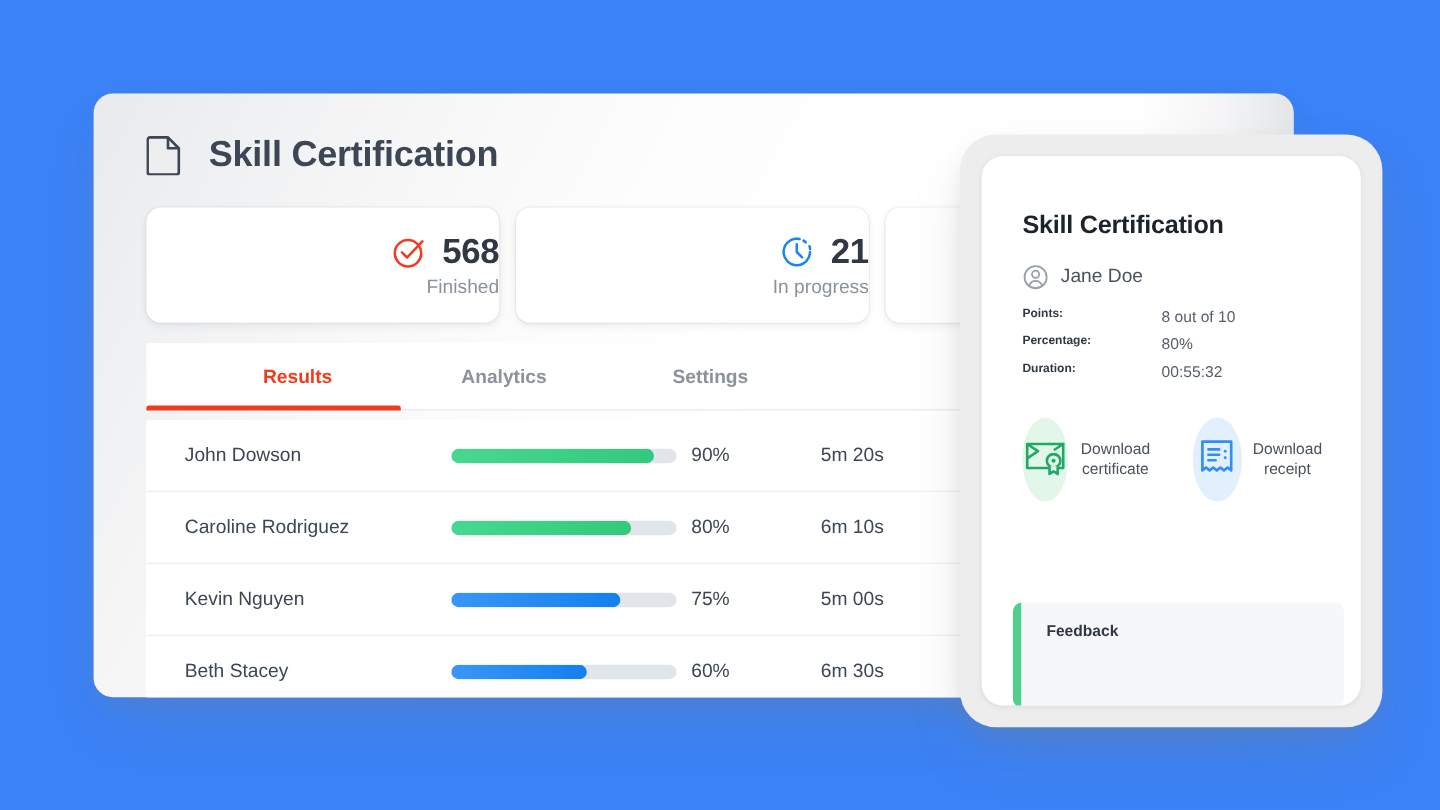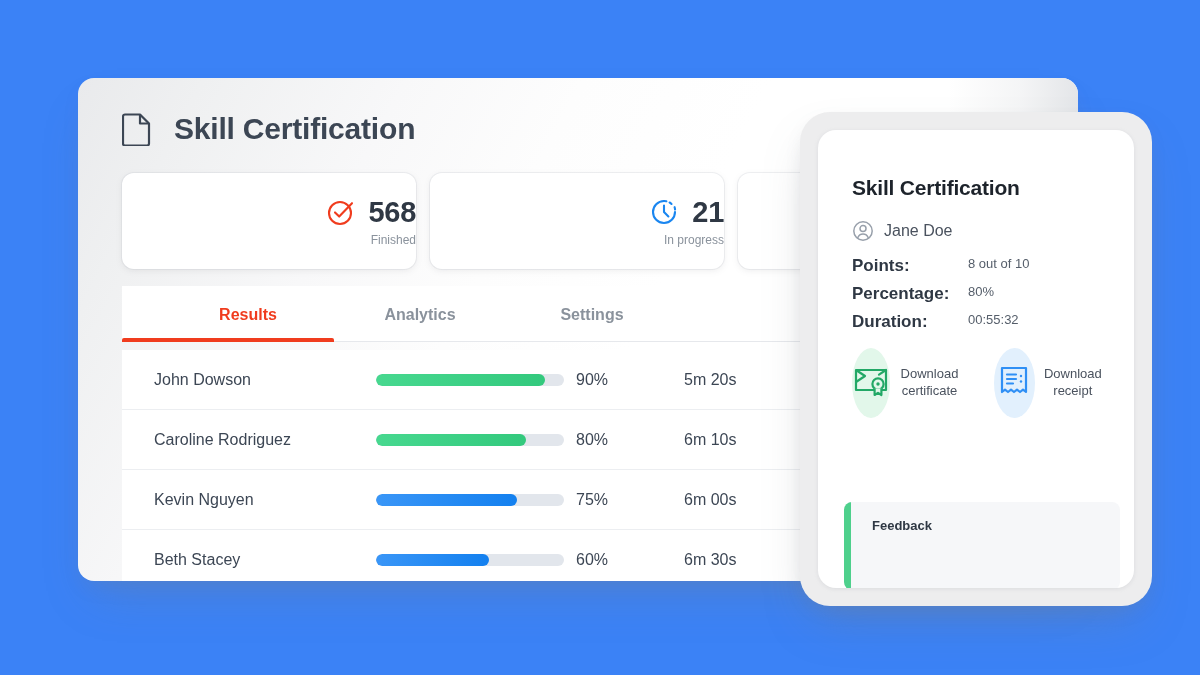--- a/index.html
+++ b/index.html
@@ -51,21 +51,21 @@
     width: 294px; height: 96px;
     background: #ffffff;
     border-radius: 12px;
     box-shadow: 0 2px 6px rgba(120,125,135,0.13), 0 0 0 1px rgba(200,204,210,0.25);
     display: flex; flex-direction: column;
     align-items: flex-end; justify-content: center;
     gap: 4px;
   }
   .stat-top { display: flex; align-items: center; gap: 14px; }
   .stat-value { font-size: 29px; font-weight: bold; color: #2f3844; letter-spacing: -0.3px; }
-  .stat-label { font-size: 12px; color: #8a929c; }
+  .stat-label { font-size: 16px; color: #8a929c; }
   .stat-icon { width: 28px; height: 28px; display: block; }
 
   
   #tabs {
     position: absolute;
     left: 44px; top: 208px;
     width: 912px;
     display: flex;
     border-bottom: 1px solid #e6e8ec;
     background: #ffffff;
@@ -156,21 +156,21 @@
     display: flex; align-items: center; gap: 10px;
   }
   #user-icon { width: 22px; height: 22px; display: block; }
   #panel-user-name { font-size: 16px; color: #4a525e; }
 
   #panel-meta {
     position: absolute; left: 34px; top: 126px;
     width: 250px;
   }
   .meta-row { display: flex; margin-bottom: 8px; }
-  .meta-key { width: 116px; font-size: 17px; font-weight: bold; color: #2f3844; }
+  .meta-key { width: 116px; font-size: 10px; font-weight: bold; color: #2f3844; }
   .meta-val { font-size: 13px; color: #555e6a; }
 
   #panel-actions {
     position: absolute; left: 34px; top: 218px;
     display: flex; gap: 34px;
   }
   .action {
     width: 108px;
     display: flex; flex-direction: row; align-items: center; gap: 9px;
     cursor: pointer;
@@ -283,21 +283,21 @@
           <div class="r-time">6m 10s</div>
         </div>
         <div class="result-row">
           <div class="r-name">Kevin Nguyen</div>
           <div class="r-bar-wrap">
             <div class="r-bar-track">
               <div class="r-bar-fill blue" style="width: 75%;"></div>
             </div>
           </div>
           <div class="r-pct">75%</div>
-          <div class="r-time">6m 00s</div>
+          <div class="r-time">5m 00s</div>
         </div>
         <div class="result-row">
           <div class="r-name">Beth Stacey</div>
           <div class="r-bar-wrap">
             <div class="r-bar-track">
               <div class="r-bar-fill blue" style="width: 60%;"></div>
             </div>
           </div>
           <div class="r-pct">60%</div>
           <div class="r-time">6m 30s</div>

